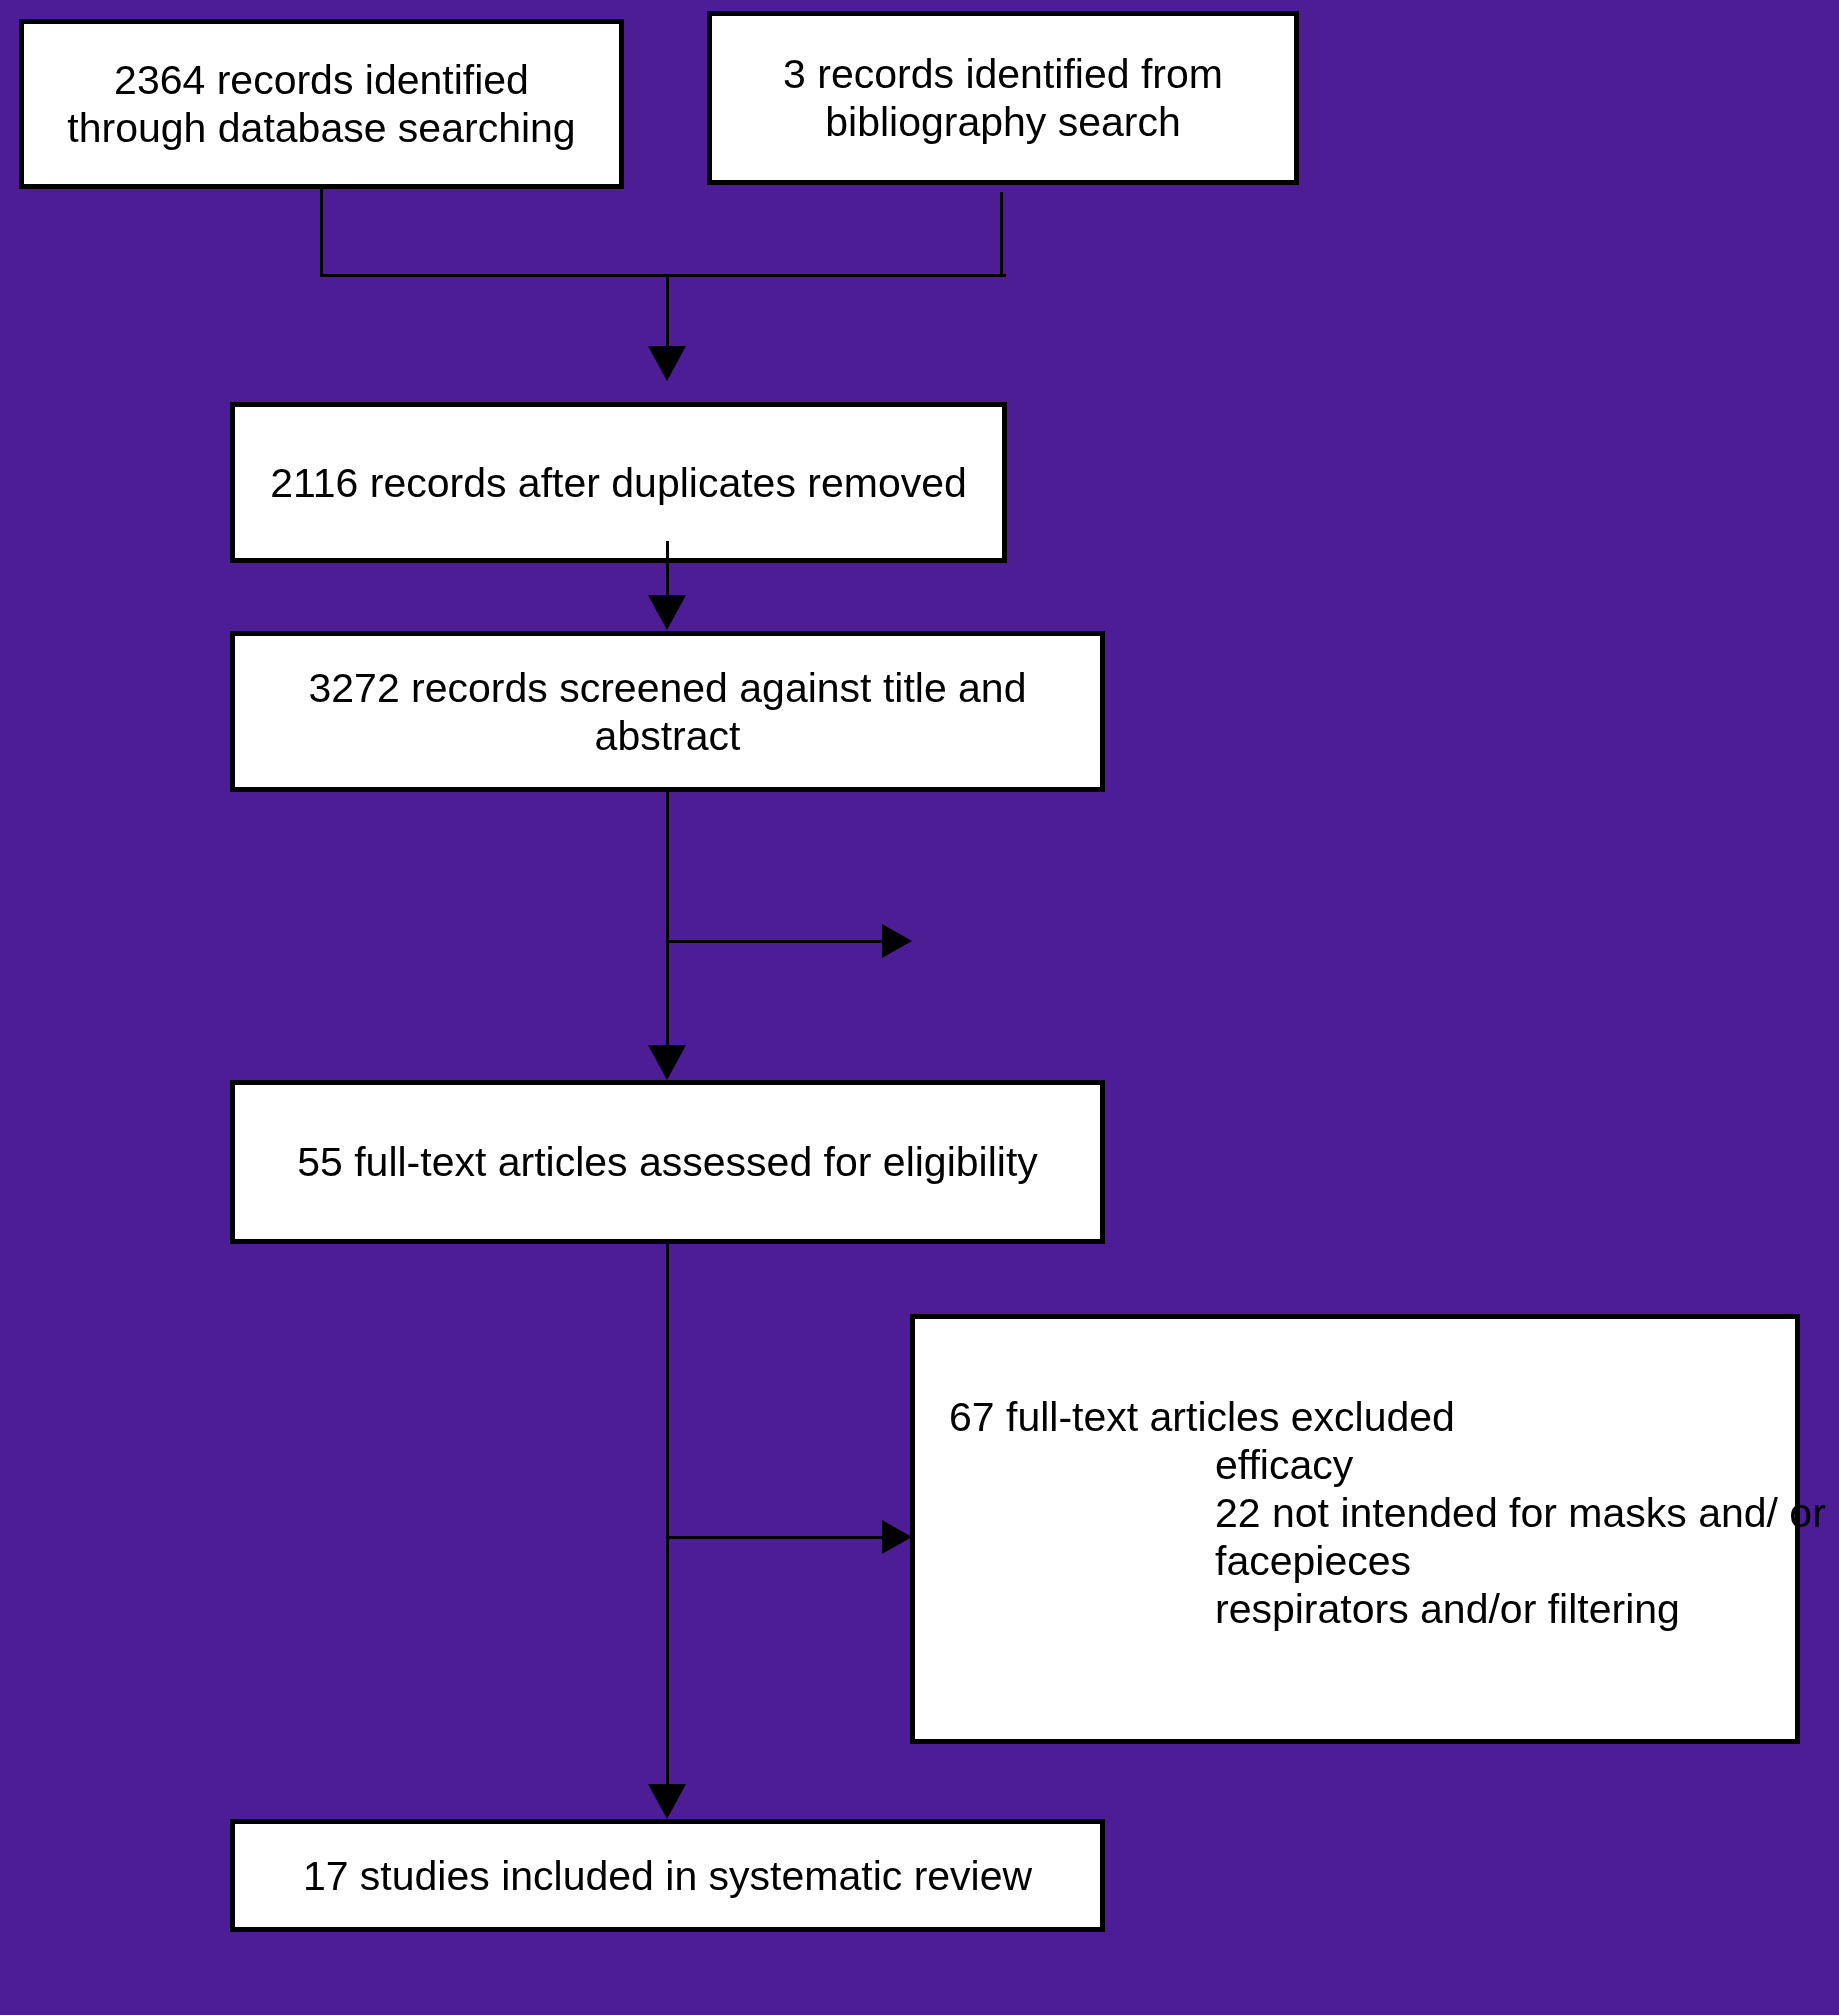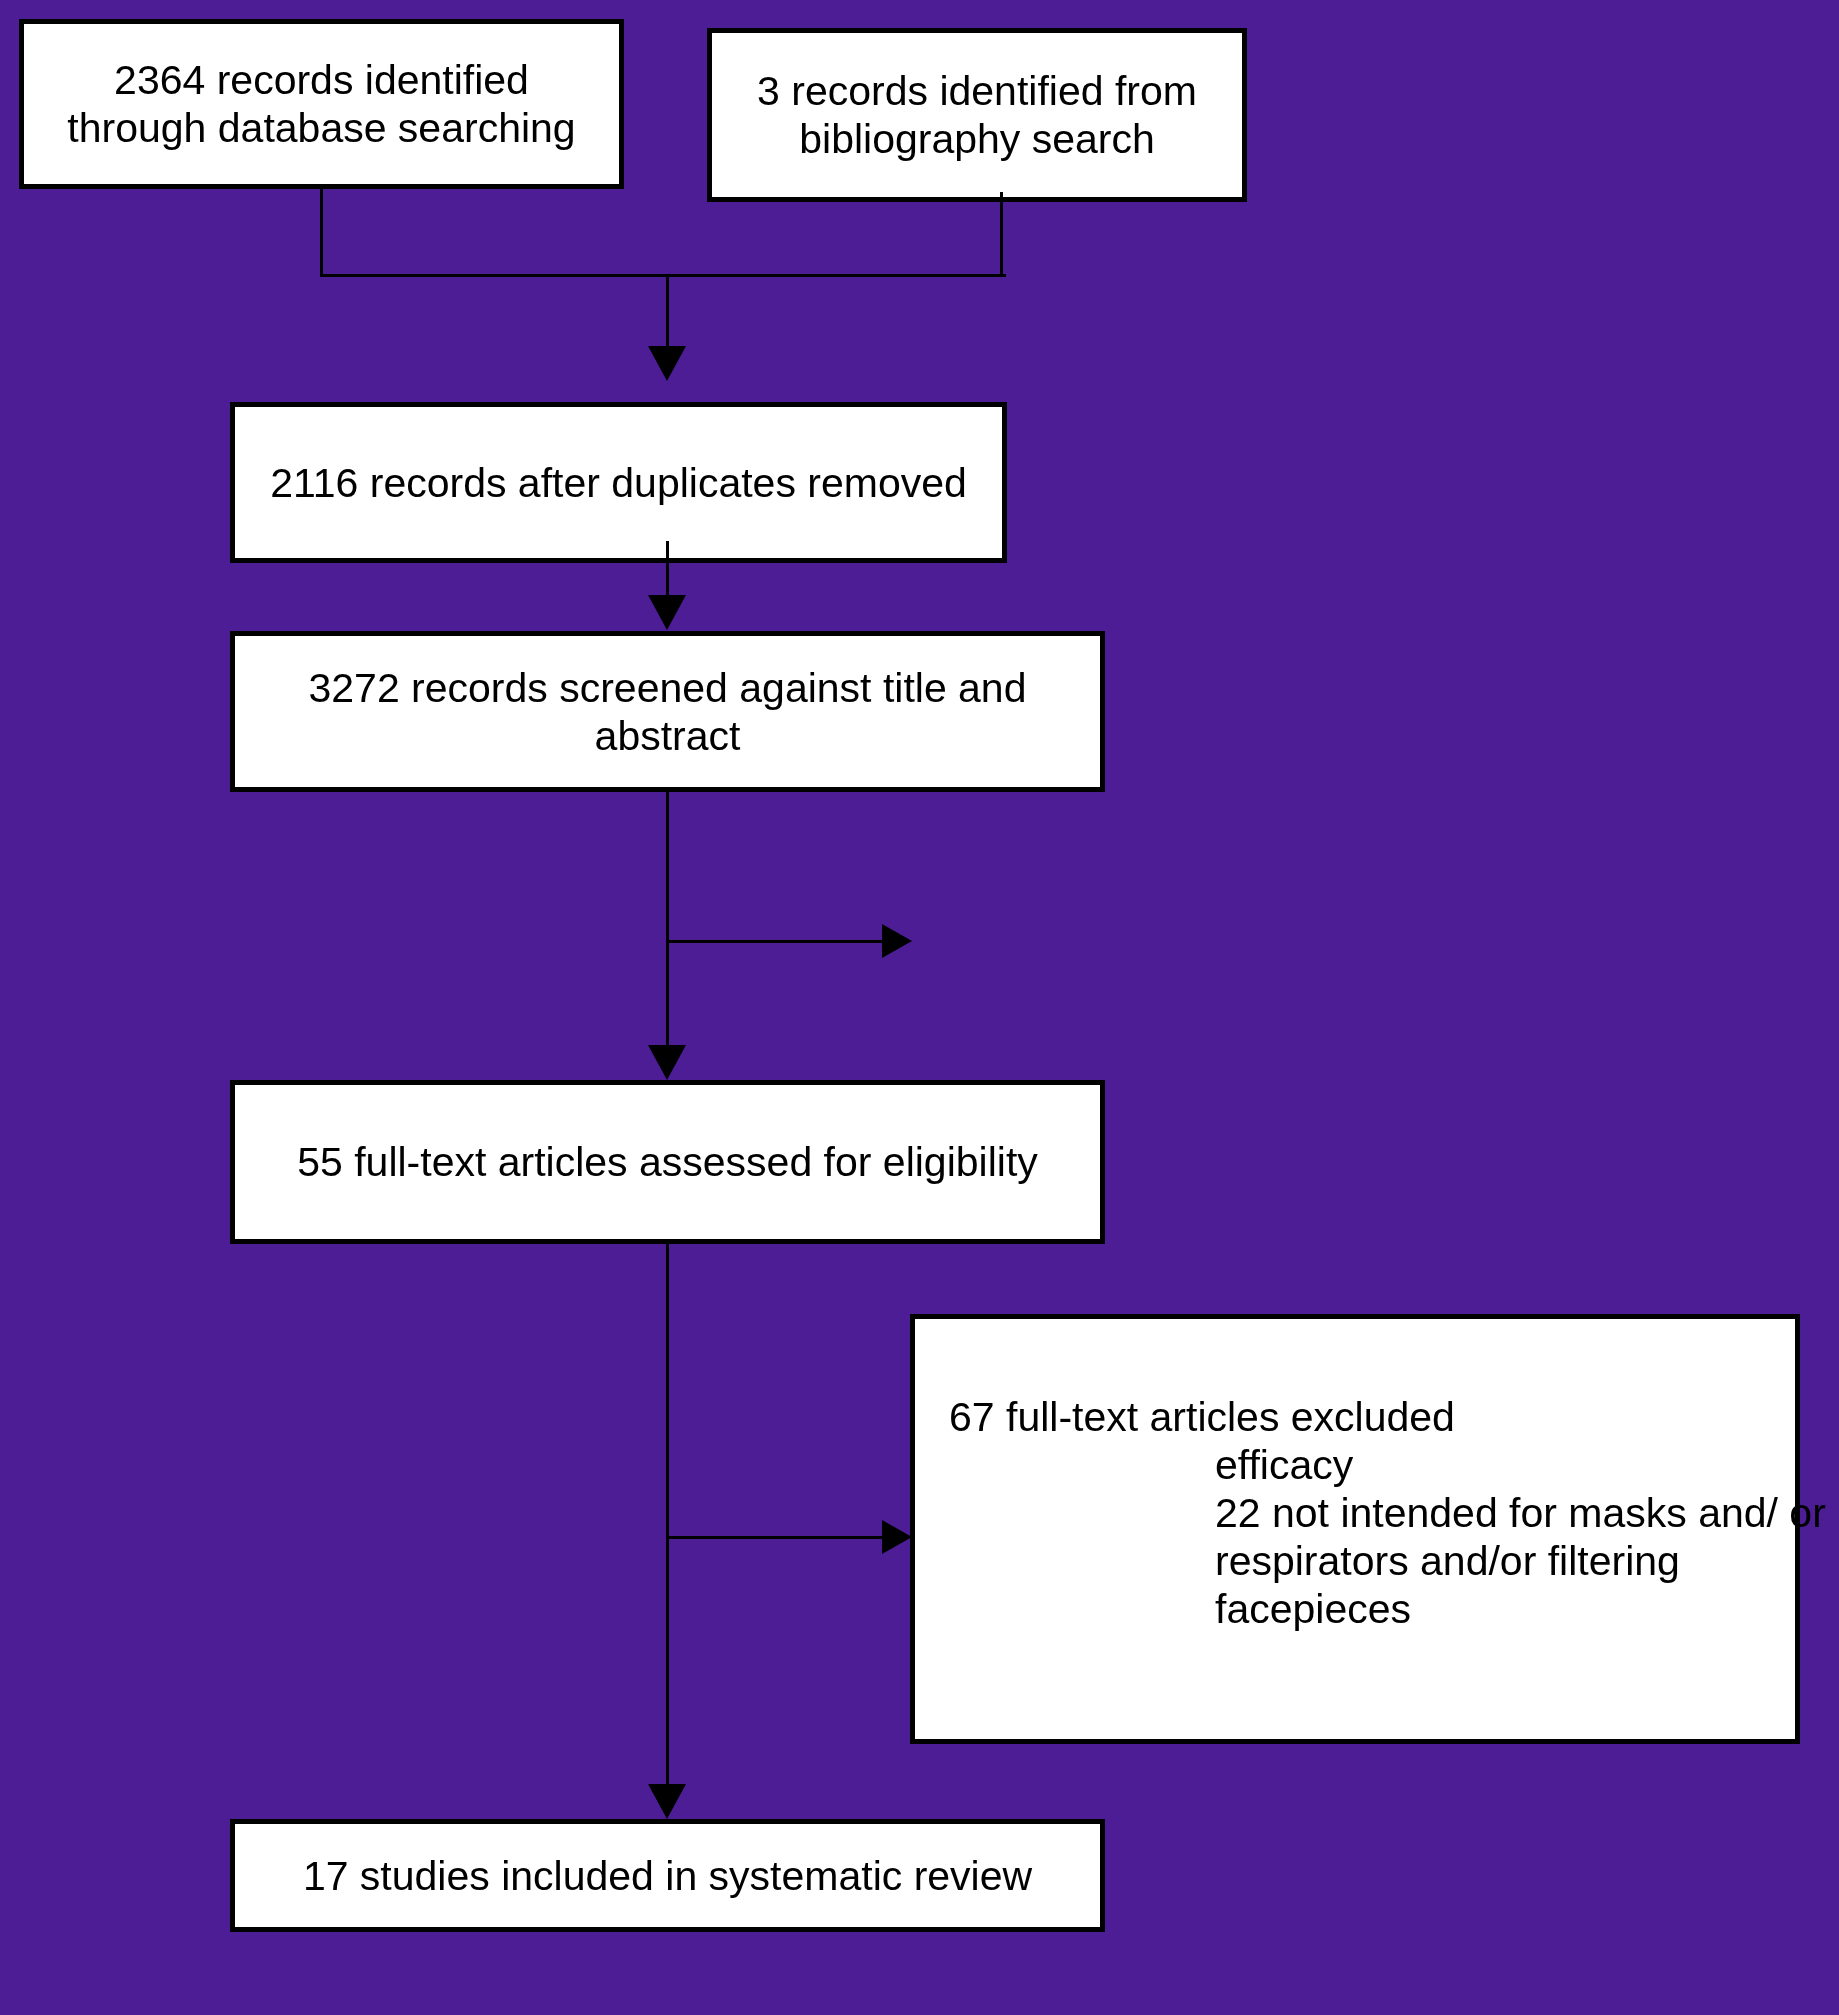--- a/index.html
+++ b/index.html
@@ -26,21 +26,21 @@
   }
   .box-text {
     font-size: 41px;
     line-height: 48px;
     text-align: center;
     white-space: pre-line;
     color: #000000;
   }
   
   .box-a { left: 19px;   top: 19px;   width: 605px;  height: 170px; }
-  .box-b { left: 707px; top: 28px;   width: 540px;  height: 174px; }
+  .box-b { left: 707px; top: 11px;   width: 592px;  height: 174px; }
   .box-c { left: 230px;  top: 402px;  width: 777px; height: 161px; }
   .box-d { left: 230px;  top: 631px; width: 875px; height: 161px; }
   .box-e { left: 912px; top: 862px; width: 886px; height: 160px; }
   .box-f { left: 230px;  top: 1080px; width: 875px; height: 164px; }
   .box-g { left: 910px; top: 1314px; width: 890px; height: 430px;
            align-items: flex-start; justify-content: flex-start; }
   .box-h { left: 230px;  top: 1819px; width: 875px; height: 113px; }
 
   .g-inner {
     padding: 74px 19px 0 34px;
@@ -135,22 +135,22 @@
   <div class="line stem-4"></div>
   <div class="line branch-2"></div>
   <div class="arrow-right head-b2"></div>
   <div class="arrow-down head-4"></div>
 
   <div class="box box-g">
     <div class="g-inner">
       <div class="g-line">67 full-text articles excluded</div>
       <div class="g-line indent">efficacy</div>
       <div class="g-line indent">22 not intended for masks and/ or</div>
+      <div class="g-line indent">facepieces</div>
       <div class="g-line indent">respirators and/or filtering</div>
-      <div class="g-line indent">facepieces</div>
     </div>
   </div>
 
   <div class="box box-h">
     <span class="box-text">17 studies included in systematic review</span>
   </div>
 
 </div>
 
 

